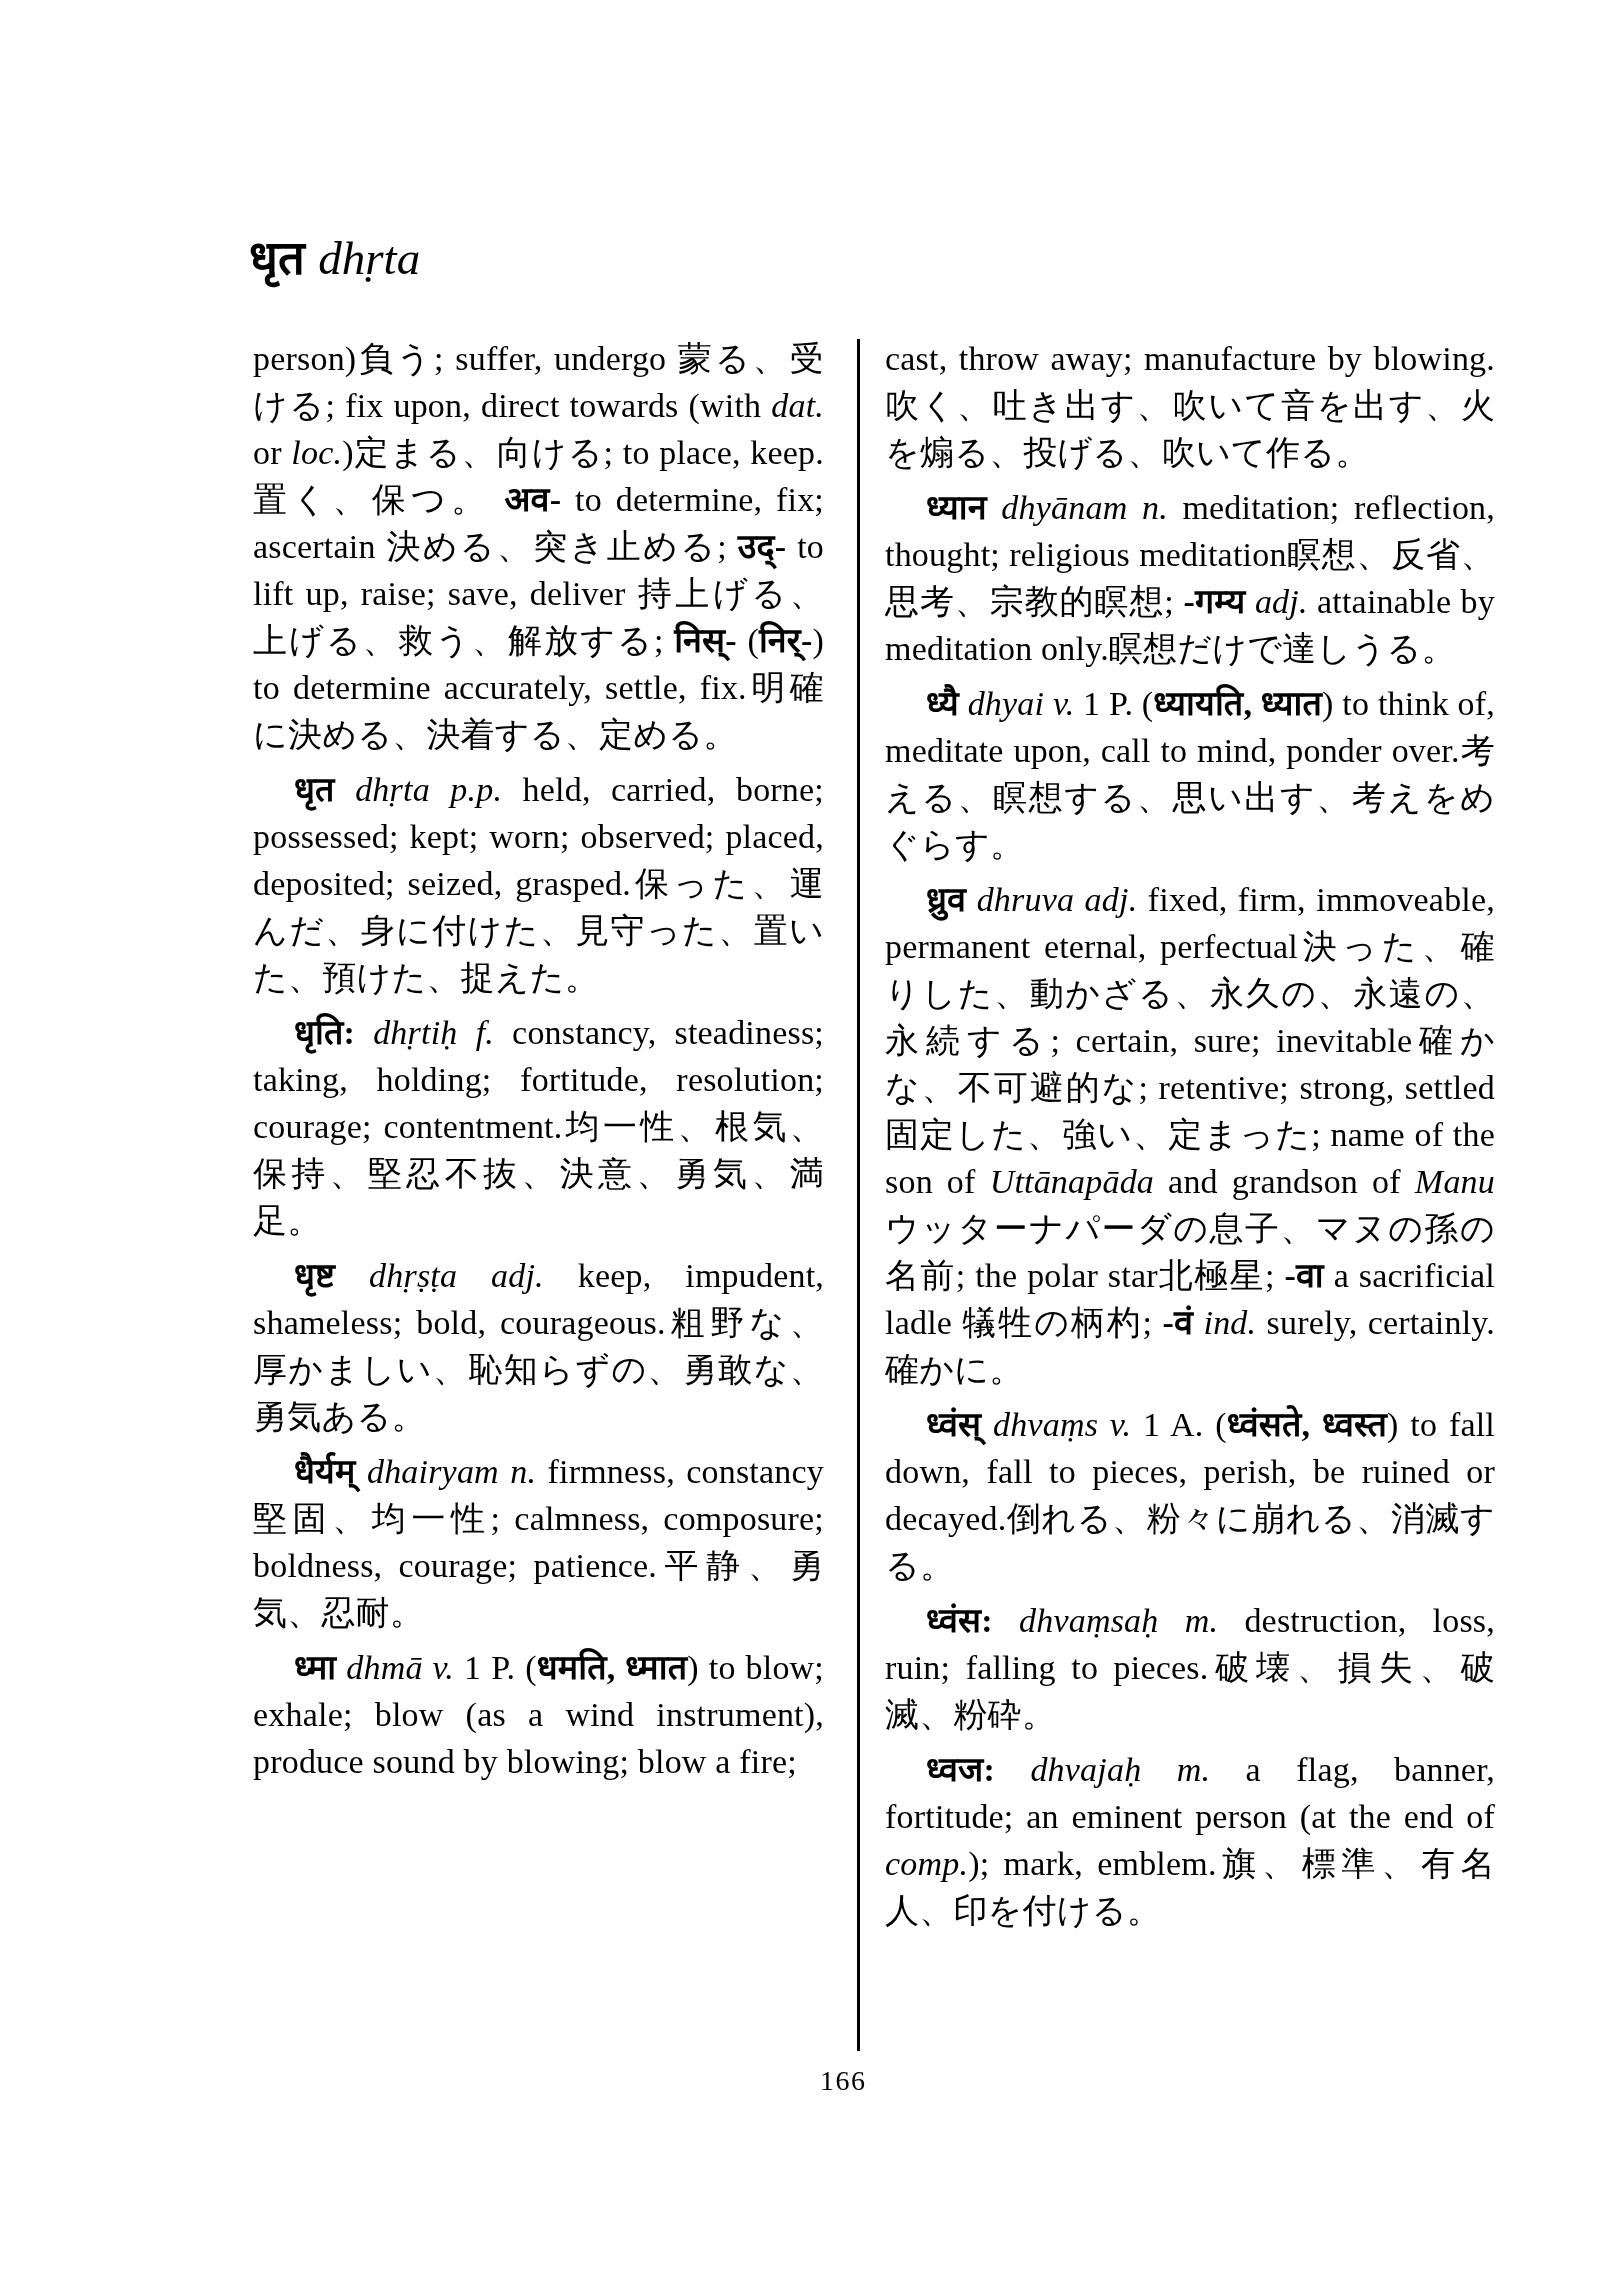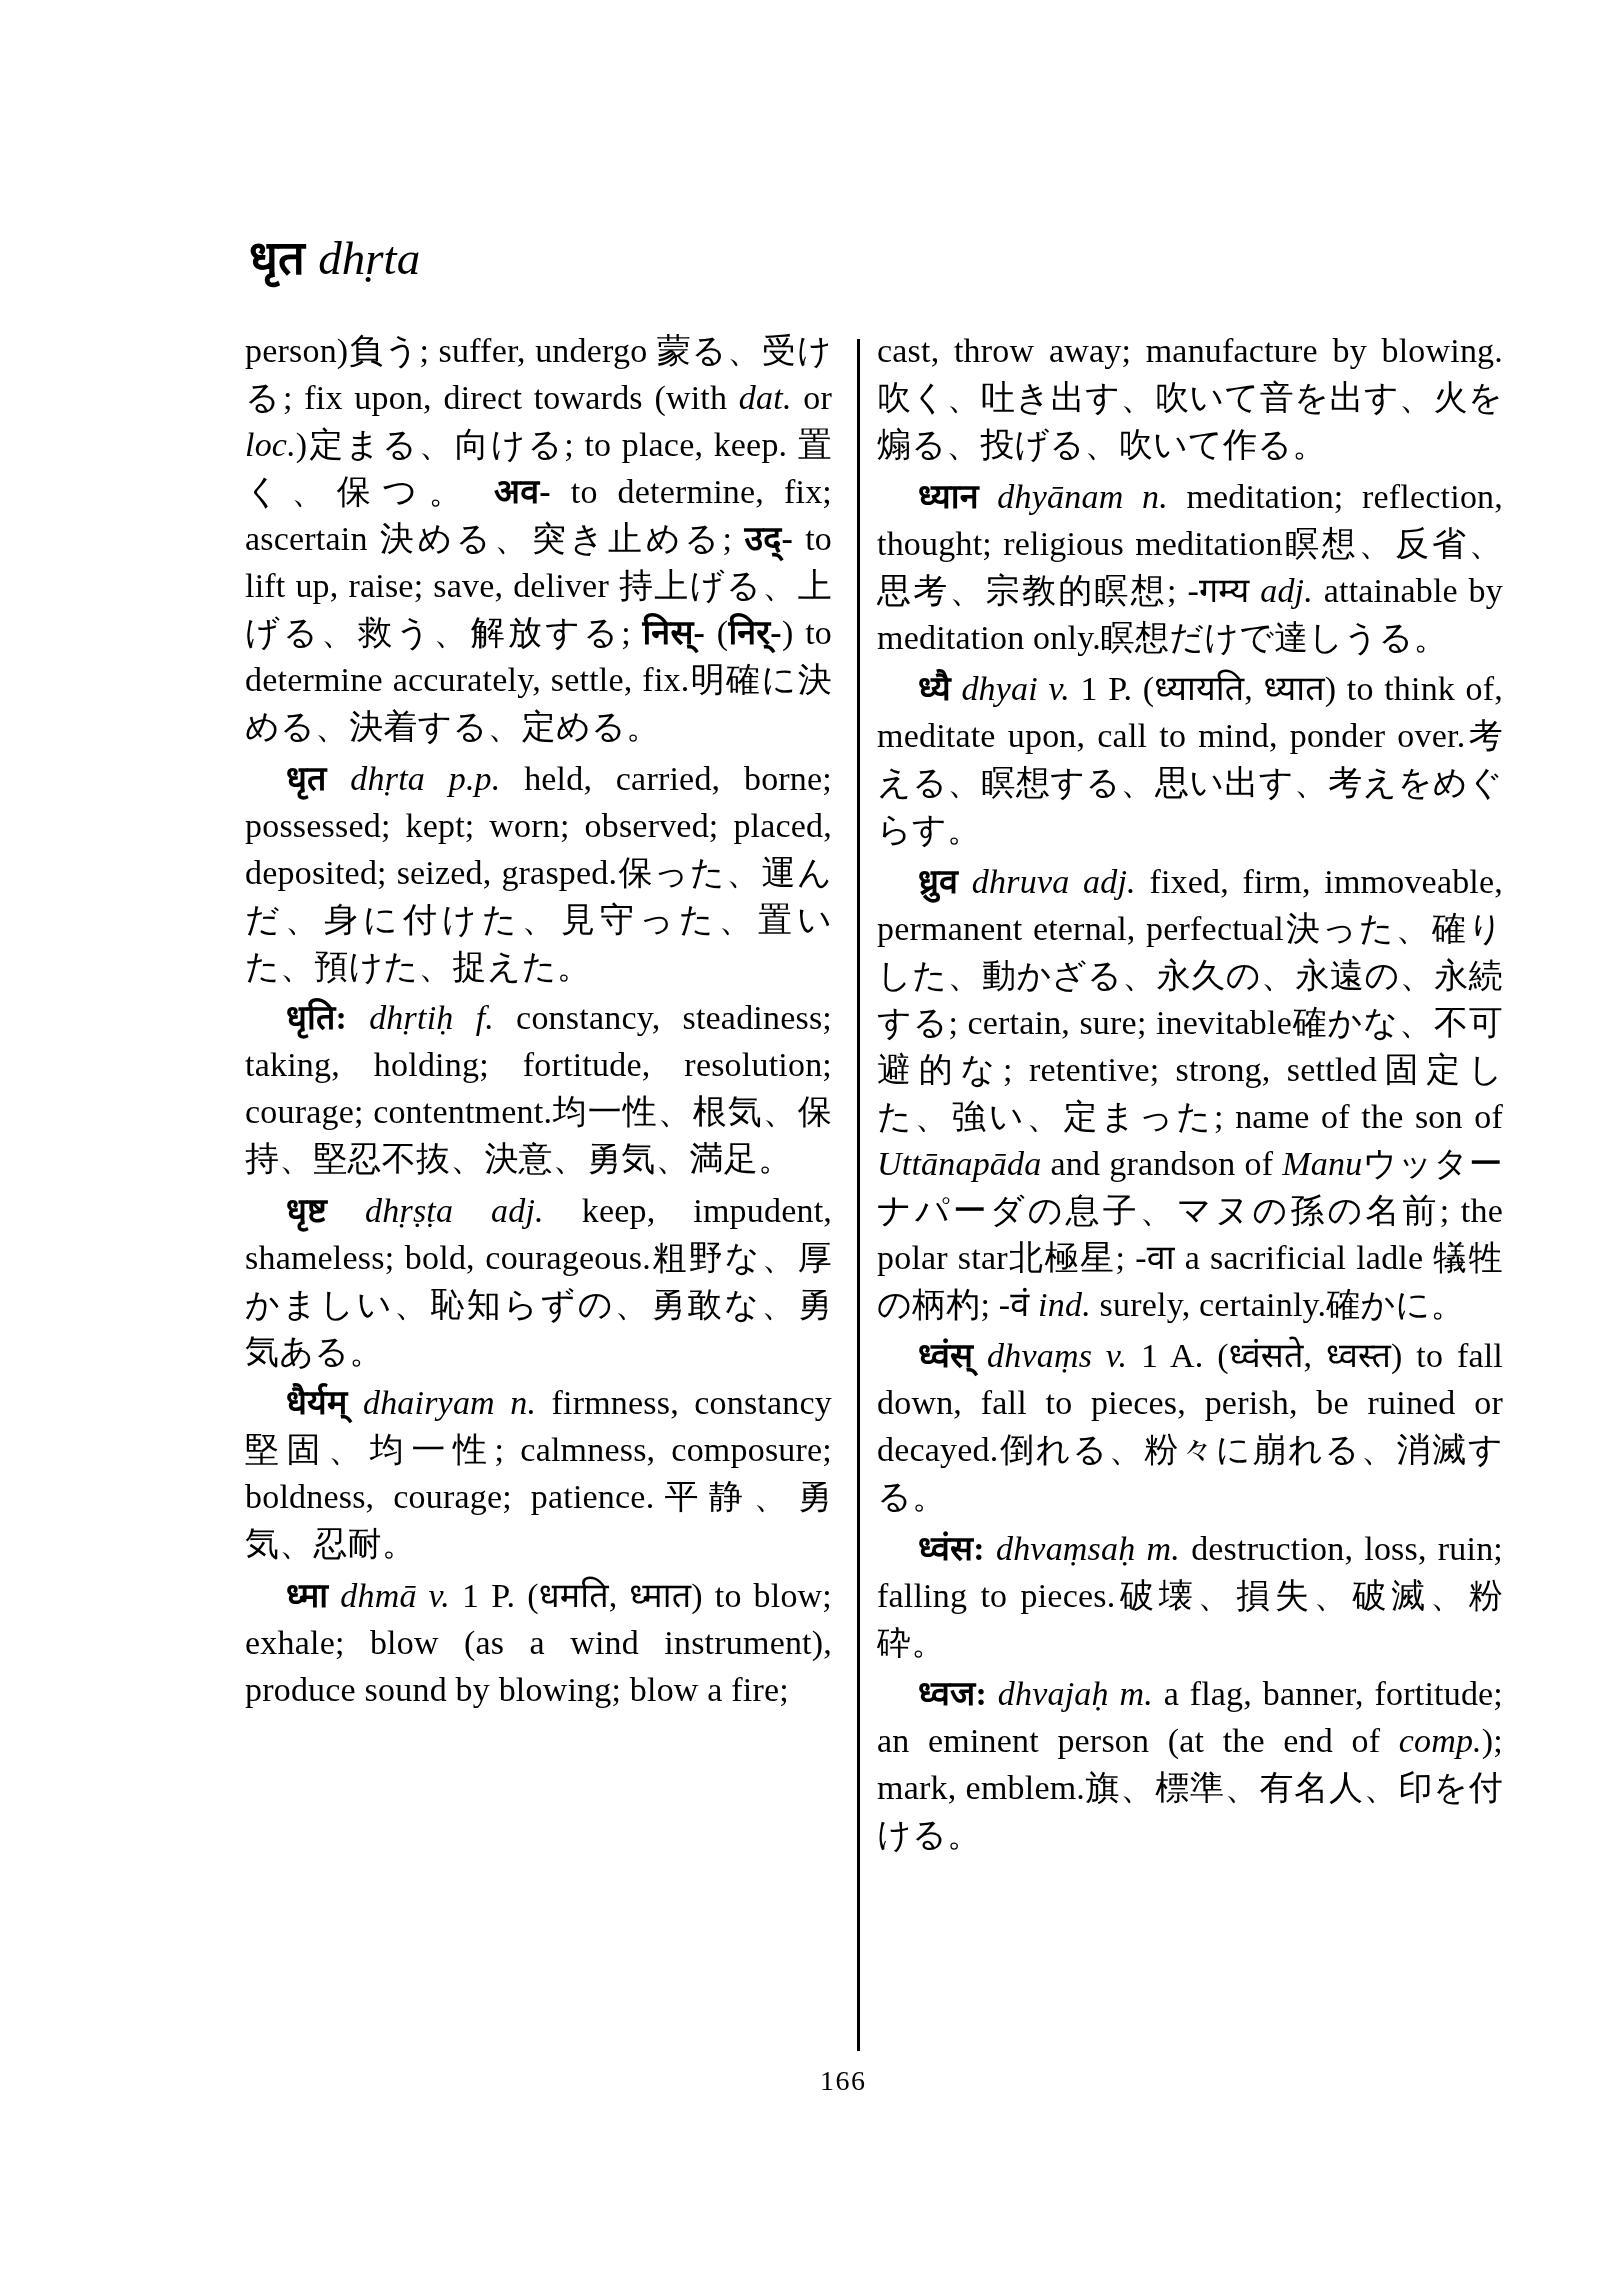--- a/index.html
+++ b/index.html
@@ -31,27 +31,27 @@
     position: absolute;
     top: 327px;
     text-align: justify;
     font-size: 34px;
     line-height: 47px;
     letter-spacing: 0.2px;
   }
   #col-left  { left: 245px;  width: 587px; }
   #col-right { left: 877px; width: 626px; }
 
-  .para { margin: 0; }
+  .para { margin: 8px; }
   .para + .para { margin-top: 4.5px; }
   .para.indent { text-indent: 41px; }
 
   .run-n  { font-style: normal; }
   .run-it { font-style: italic; }
-  .run-dv { font-weight: normal; }
+  .run-dv { font-weight: bold; }
   .run-dvb{ font-weight: bold; }
 
   #divider {
     position: absolute;
     left: 857px;
     top: 339px;
     width: 3px;
     height: 1712px;
     background: #000000;
   }

